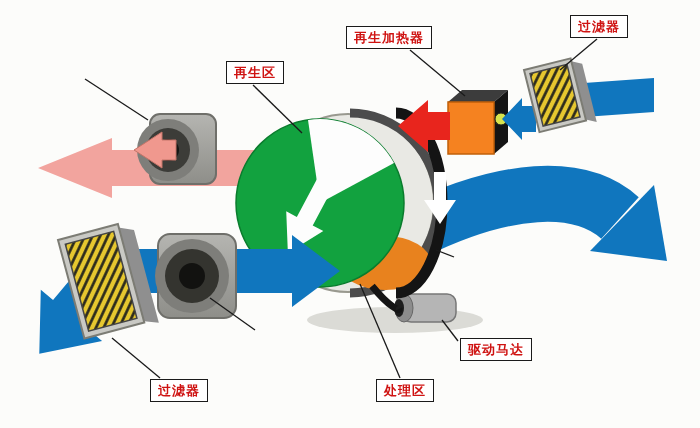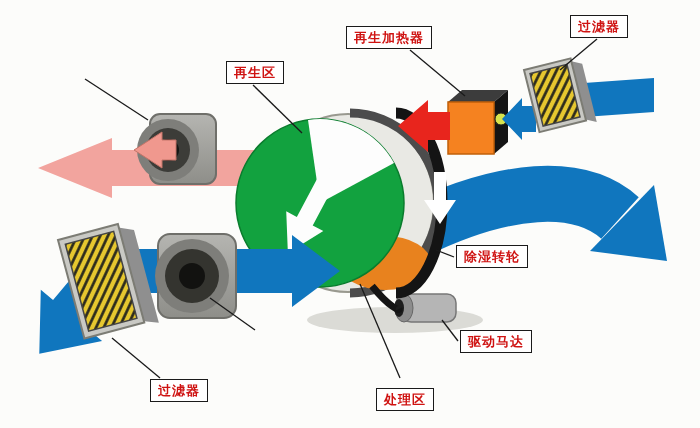--- a/index.html
+++ b/index.html
@@ -117,18 +117,17 @@
       <line x1="458" y1="341" x2="442" y2="320"></line>
       <line x1="400" y1="378" x2="360" y2="284"></line>
       <line x1="255" y1="330" x2="210" y2="298"></line>
       <line x1="160" y1="378" x2="112" y2="338"></line>
     </g>
   </svg>
 
   <div class="label" style="left:226px;top:61px">再生区</div>
   <div class="label" style="left:346px;top:26px">再生加热器</div>
   <div class="label" style="left:570px;top:15px">过滤器</div>
-  <div class="label" style="left:456px;top:245px">除湿转轮</div>
-  <div class="label" style="left:460px;top:330px">驱动马达</div>
-  <div class="label" style="left:376px;top:388px">处理区</div>
+  <div class="label" style="left:460px;top:338px">驱动马达</div>
+  <div class="label" style="left:376px;top:379px">处理区</div>
   <div class="label" style="left:150px;top:379px">过滤器</div>
 
 </div>
 
 </body></html>

